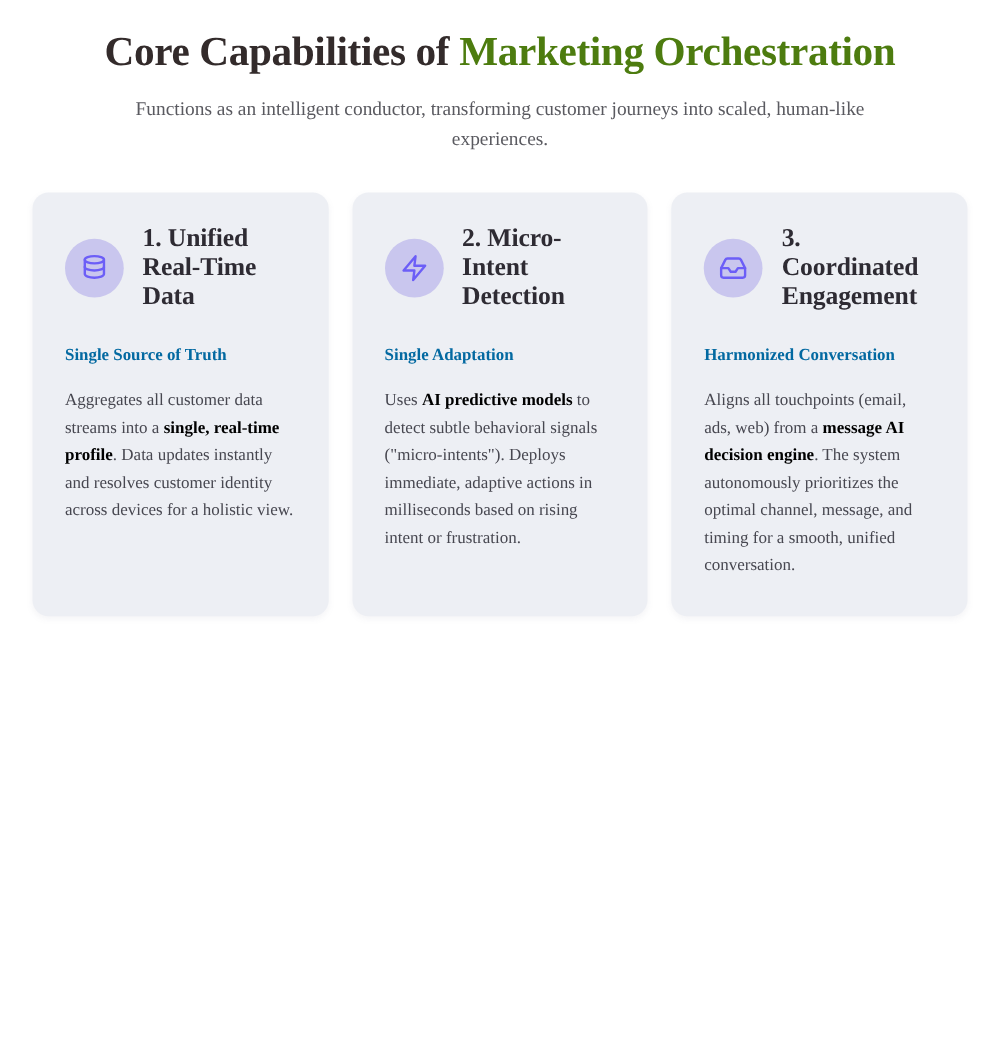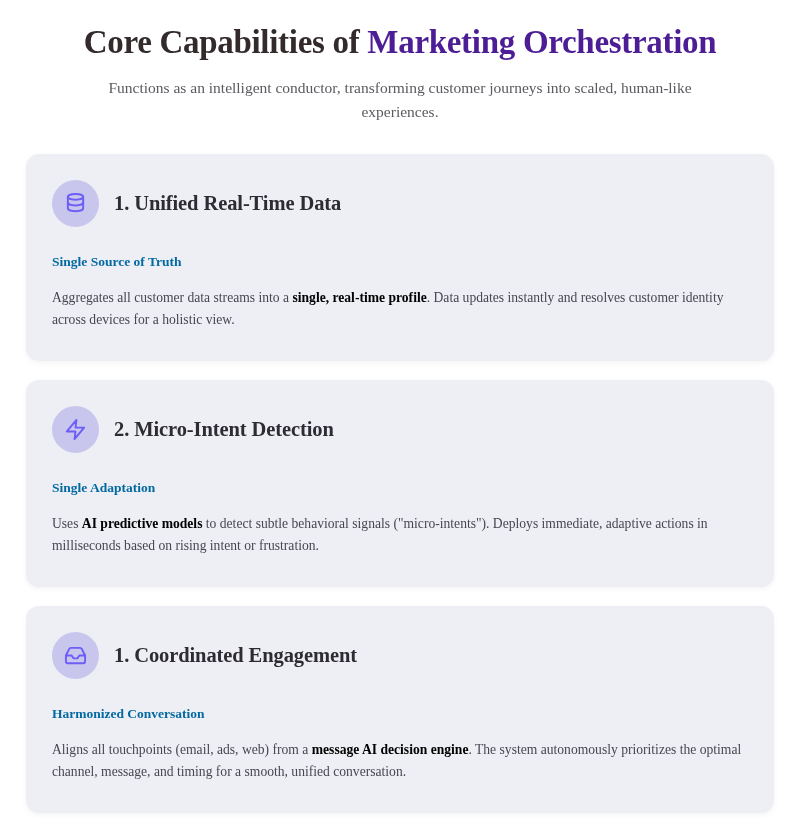--- a/index.html
+++ b/index.html
@@ -29,38 +29,38 @@
   .page-title {
     font-family: "Liberation Serif", "DejaVu Serif", serif;
     font-size: 33px;
     font-weight: bold;
     line-height: 1.22;
     letter-spacing: -0.3px;
     color: #332b2b;
     margin: 0;
   }
   .page-title .accent {
-    color: #4c1d95;
+    color: #4d7c0f;
     text-align: right;
   }
   .page-subtitle {
     font-family: "Liberation Serif", "DejaVu Serif", serif;
     font-size: 15.5px;
     line-height: 1.55;
     color: #5a5a60;
     margin: 14px auto 0 auto;
     max-width: 640px;
   }
 
   
   .cards {
     margin-top: 30px;
     padding: 0 26px;
     display: flex;
-    flex-direction: column;
+    flex-direction: row;
     gap: 19px;
   }
   .card {
     background: #edeff4;
     border-radius: 13px;
     padding: 26px 26px 30px 26px;
     box-shadow: 0 2px 5px rgba(110, 115, 140, 0.08);
   }
   .card-head {
     display: flex;
@@ -151,20 +151,20 @@
     </div>
 
     <div class="card">
       <div class="card-head">
         <span class="icon-circle">
           <svg viewBox="0 0 24 24" fill="none" stroke="#6c5ef7" stroke-width="2" stroke-linecap="round" stroke-linejoin="round" aria-hidden="true">
             <path d="M22 12h-6l-2 3h-4l-2-3H2"></path>
             <path d="M5.45 5.11 2 12v6a2 2 0 0 0 2 2h16a2 2 0 0 0 2-2v-6l-3.45-6.89A2 2 0 0 0 16.76 4H7.24a2 2 0 0 0-1.79 1.11z"></path>
           </svg>
         </span>
-        <h2 class="card-title">1. Coordinated Engagement</h2>
+        <h2 class="card-title">3. Coordinated Engagement</h2>
       </div>
       <p class="card-subhead">Harmonized Conversation</p>
       <p class="card-body"><span>Aligns all touchpoints (email, ads, web) from a </span><b>message AI decision engine</b><span>. The system autonomously prioritizes the optimal channel, message, and timing for a smooth, unified conversation.</span></p>
     </div>
 
   </div>
 </div>
 
 </body></html>

